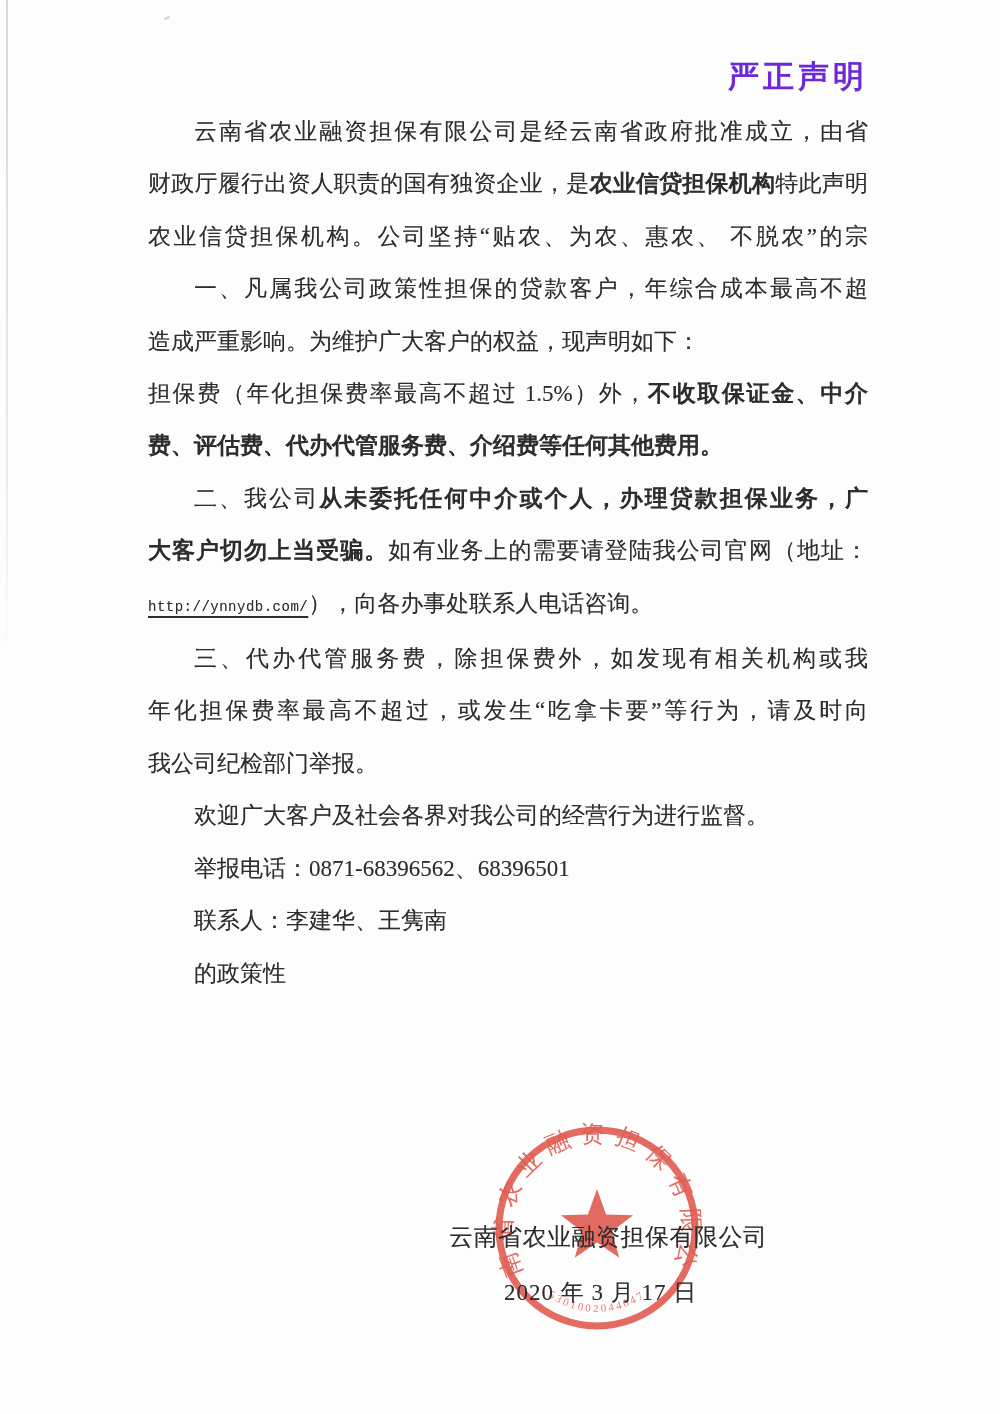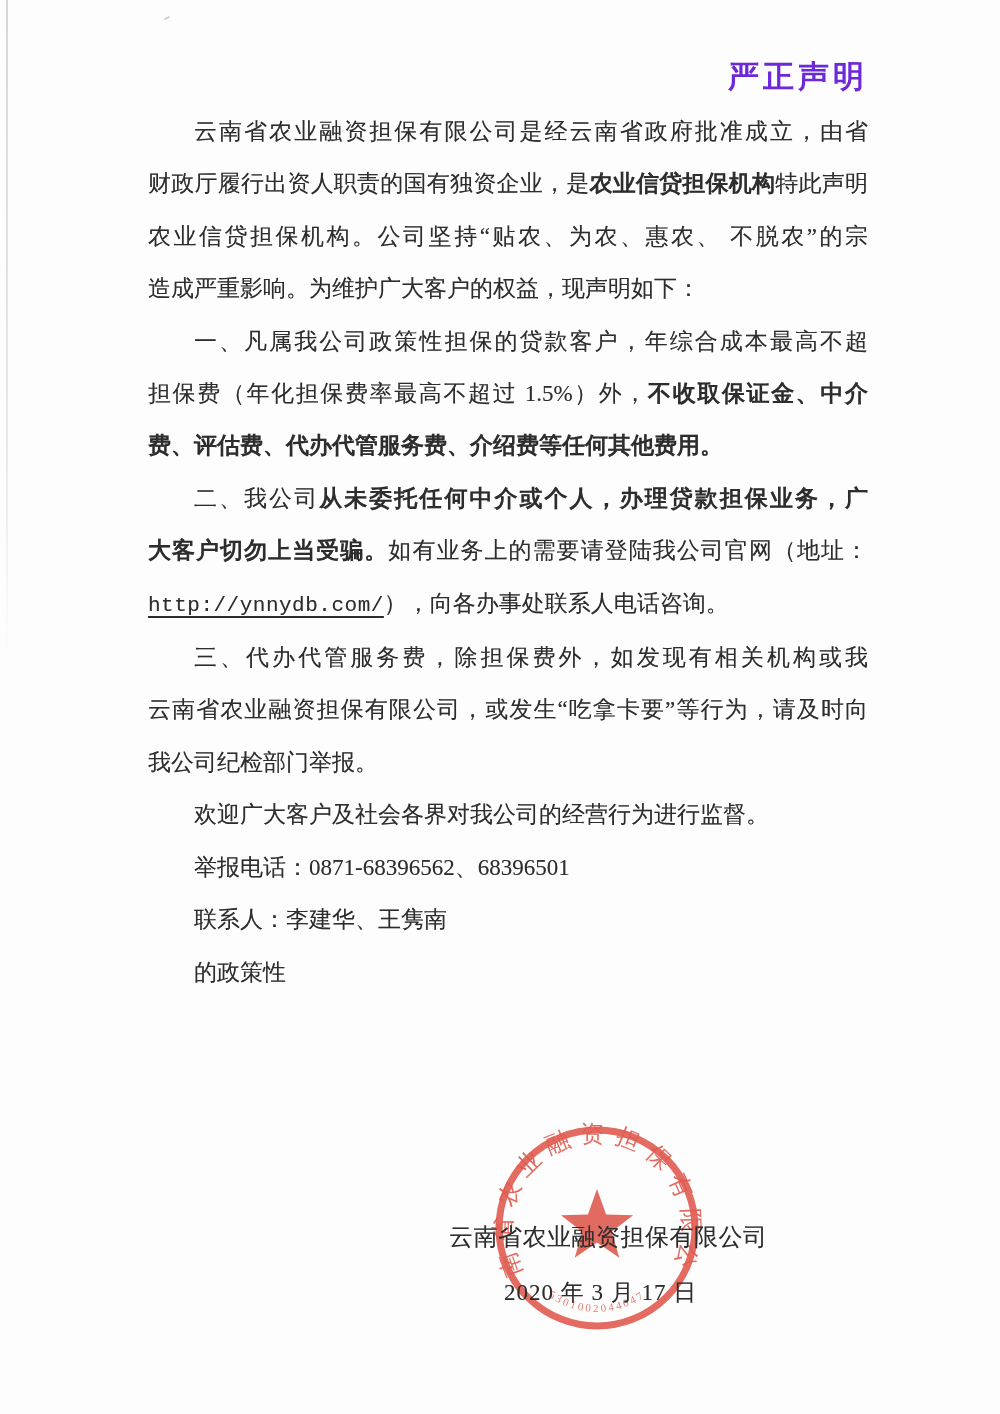--- a/index.html
+++ b/index.html
@@ -46,21 +46,21 @@
   }
   .line.indent { text-indent: 46px; }
   .seg.b { font-weight: bold; }
   .seg.u {
     text-decoration: underline;
     text-underline-offset: 5px;
     text-decoration-thickness: 1.5px;
   }
   .seg.m {
     font-family: "Liberation Mono", "DejaVu Sans Mono", monospace;
-    font-size: 21px;
+    font-size: 14px;
     letter-spacing: .5px;
   }
   .signature {
     position: absolute; top: 1221px; left: 449px;
     font-size: 24px; letter-spacing: .5px;
     text-shadow: 0 0 .5px rgba(40,40,40,.35);
     z-index: 3;
   }
   .dateline {
     position: absolute; top: 1277px; left: 504px;
@@ -84,29 +84,29 @@
 
   <div class="edge-line"></div>
   <div class="speck"></div>
 
   <div class="title">严正声明</div>
 
   <div class="doc-body">
       <div class="line indent justify"><span class="seg">云南省农业融资担保有限公司是经云南省政府批准成立，由省</span></div>
       <div class="line justify"><span class="seg">财政厅履行出资人职责的国有独资企业，是</span><span class="seg b">农业信贷担保机构</span><span class="seg">特此声明</span></div>
       <div class="line justify"><span class="seg">农业信贷担保机构。公司坚持“贴农、为农、惠农、 不脱农”的宗</span></div>
+      <div class="line indent justify"><span class="seg">一、凡属我公司政策性担保的贷款客户，年综合成本最高不超</span></div>
       <div class="line"><span class="seg">造成严重影响。为维护广大客户的权益，现声明如下：</span></div>
-      <div class="line indent justify"><span class="seg">一、凡属我公司政策性担保的贷款客户，年综合成本最高不超</span></div>
       <div class="line justify"><span class="seg">担保费（年化担保费率最高不超过 1.5%）外，</span><span class="seg b">不收取保证金、中介</span></div>
       <div class="line"><span class="seg b">费、评估费、代办代管服务费、介绍费等任何其他费用。</span></div>
       <div class="line indent justify"><span class="seg">二、我公司</span><span class="seg b">从未委托任何中介或个人，办理贷款担保业务，广</span></div>
       <div class="line justify"><span class="seg b">大客户切勿上当受骗。</span><span class="seg">如有业务上的需要请登陆我公司官网（地址：</span></div>
       <div class="line"><span class="seg u m">http://ynnydb.com/</span><span class="seg">），向各办事处联系人电话咨询。</span></div>
       <div class="line indent justify"><span class="seg">三、代办代管服务费，除担保费外，如发现有相关机构或我</span></div>
-      <div class="line justify"><span class="seg">云南省农业融资担保有限公司，或发生“吃拿卡要”等行为，请及时向</span></div>
+      <div class="line justify"><span class="seg">年化担保费率最高不超过，或发生“吃拿卡要”等行为，请及时向</span></div>
       <div class="line"><span class="seg">我公司纪检部门举报。</span></div>
       <div class="line indent"><span class="seg">欢迎广大客户及社会各界对我公司的经营行为进行监督。</span></div>
       <div class="line indent"><span class="seg">举报电话：0871-68396562、68396501</span></div>
       <div class="line indent"><span class="seg">联系人：李建华、王隽南</span></div>
       <div class="line indent"><span class="seg">的政策性</span></div>
     </div>
 
   <svg class="seal" viewBox="0 0 212 212" xmlns="http://www.w3.org/2000/svg">
     <circle cx="106" cy="107" r="98" fill="none" stroke="#de4f43" stroke-width="7" opacity="0.9"></circle>
     <polygon points="106,68 115.1,93.5 142.1,94.3 120.7,110.8 128.3,136.7 106,121.5 83.7,136.7 91.3,110.8 69.9,94.3 96.9,93.5" fill="#dd4b3f" opacity="0.88"></polygon>

